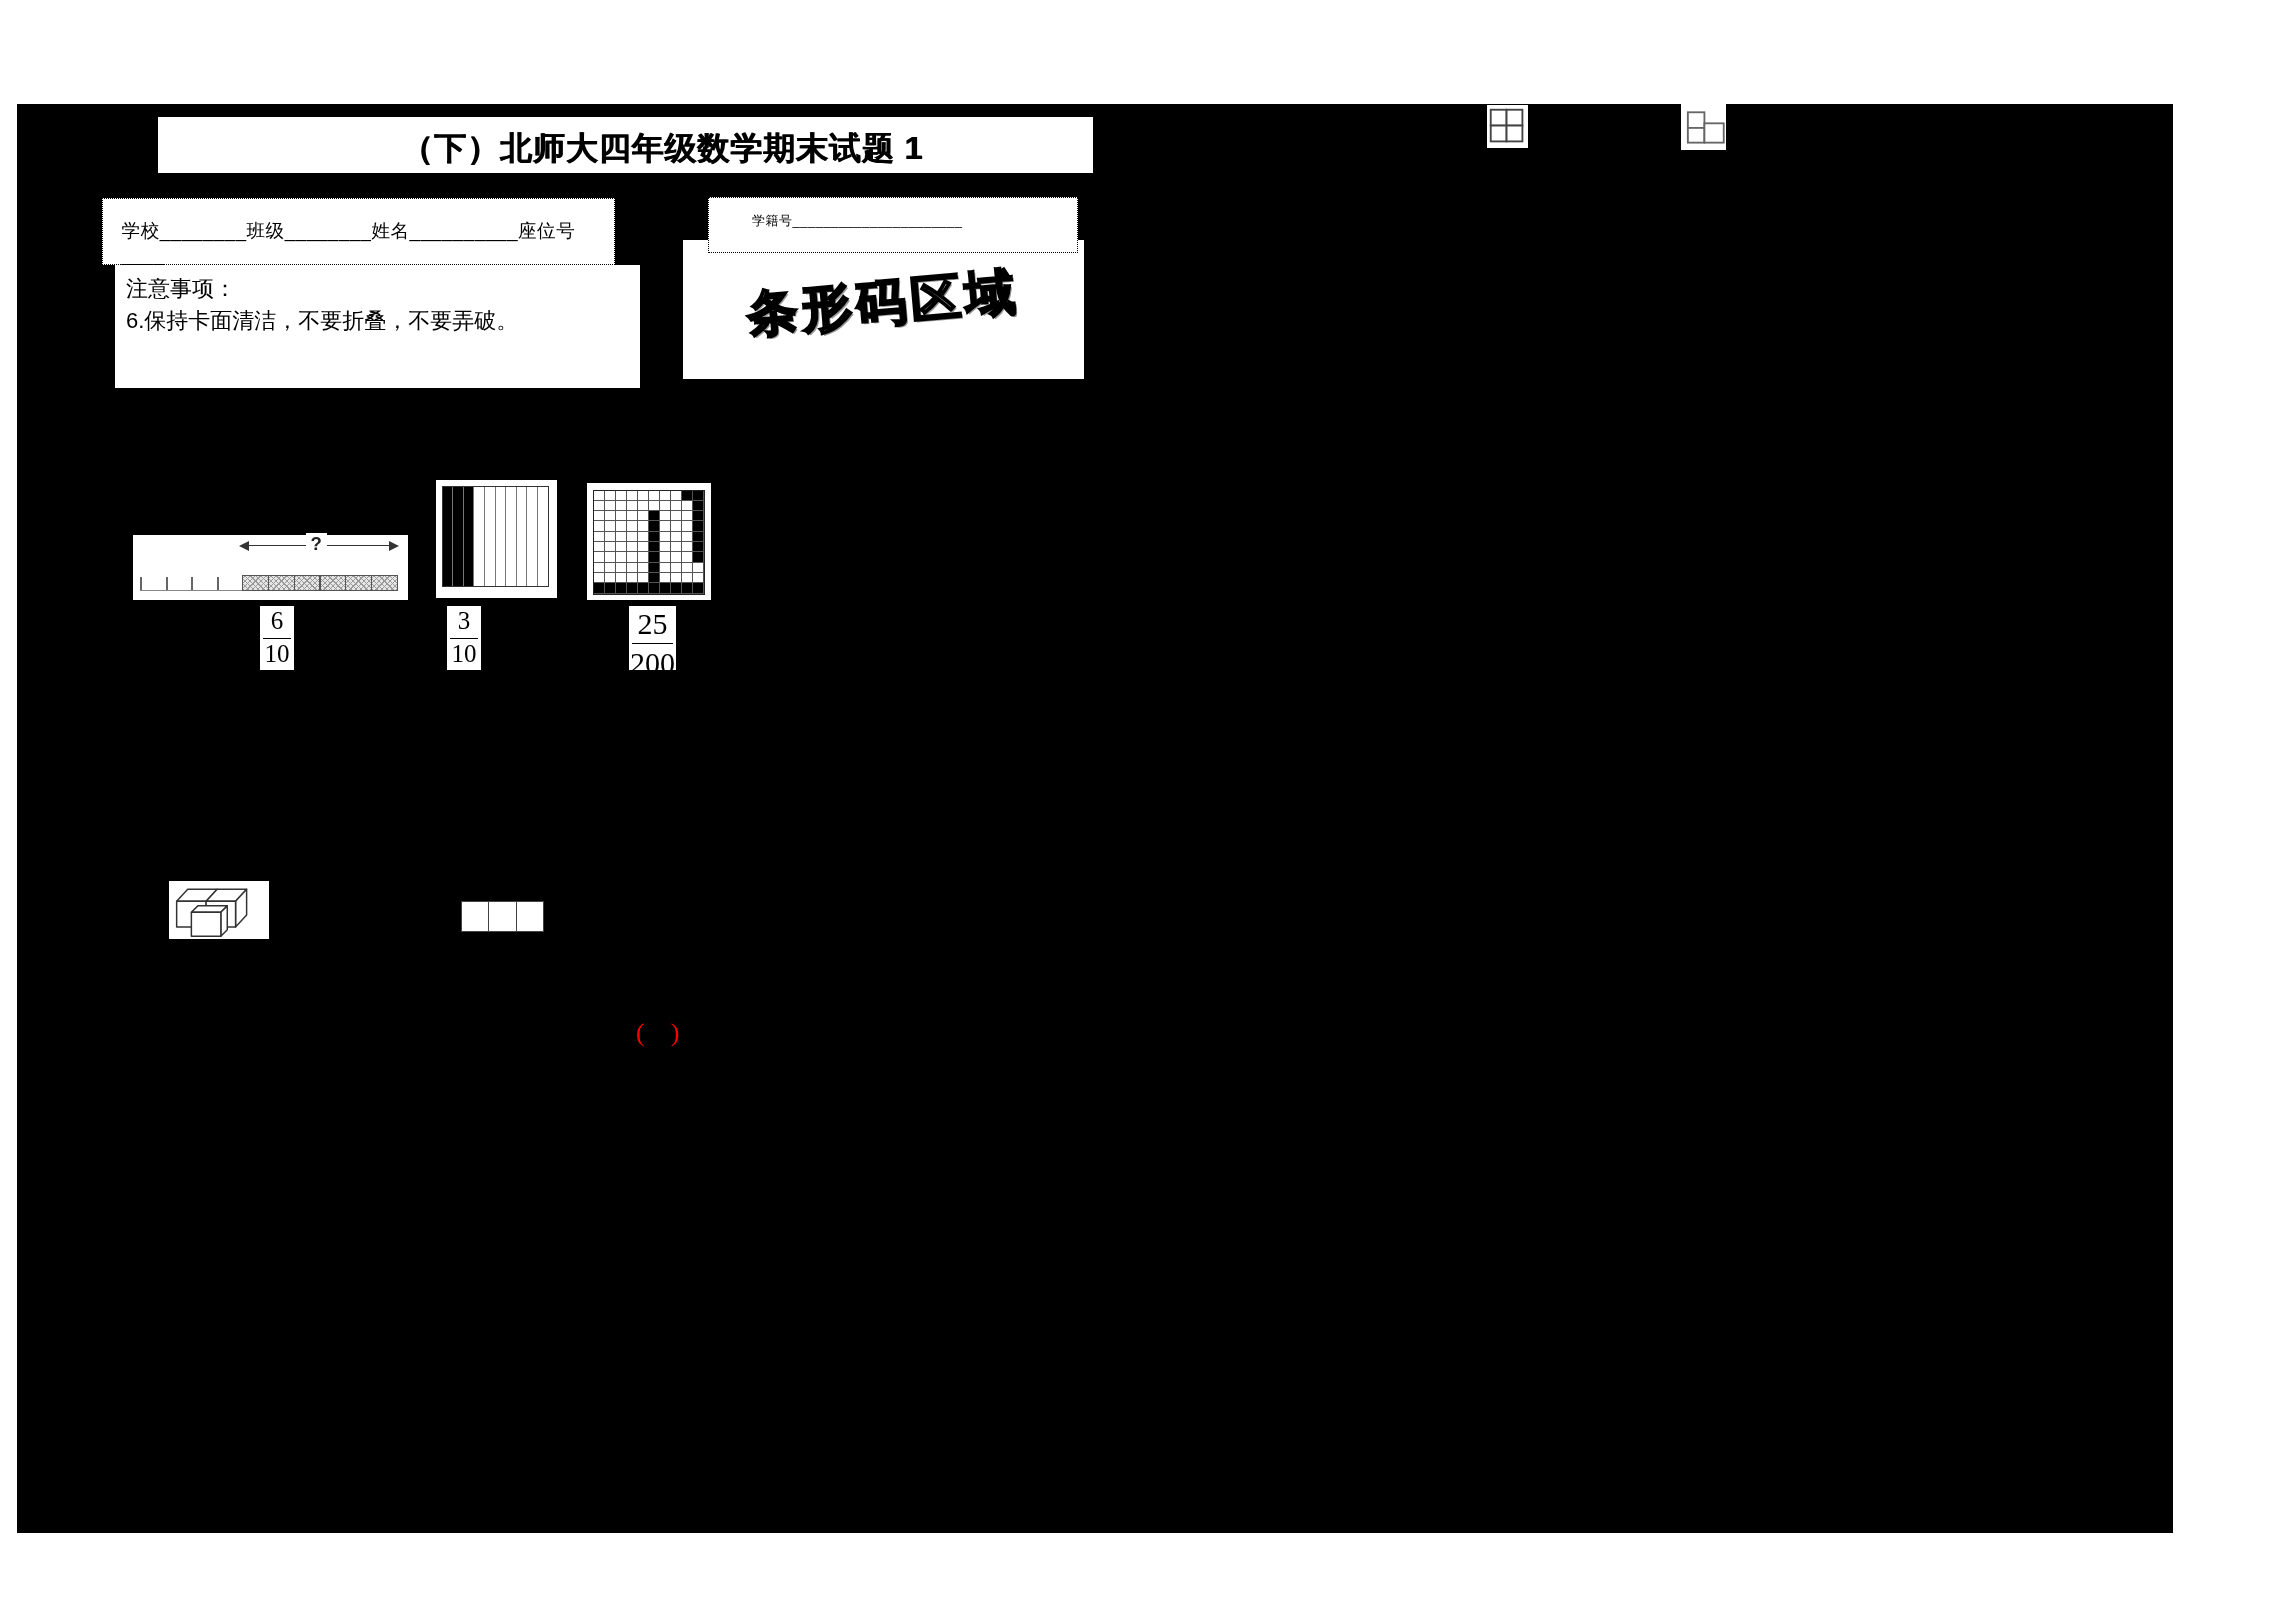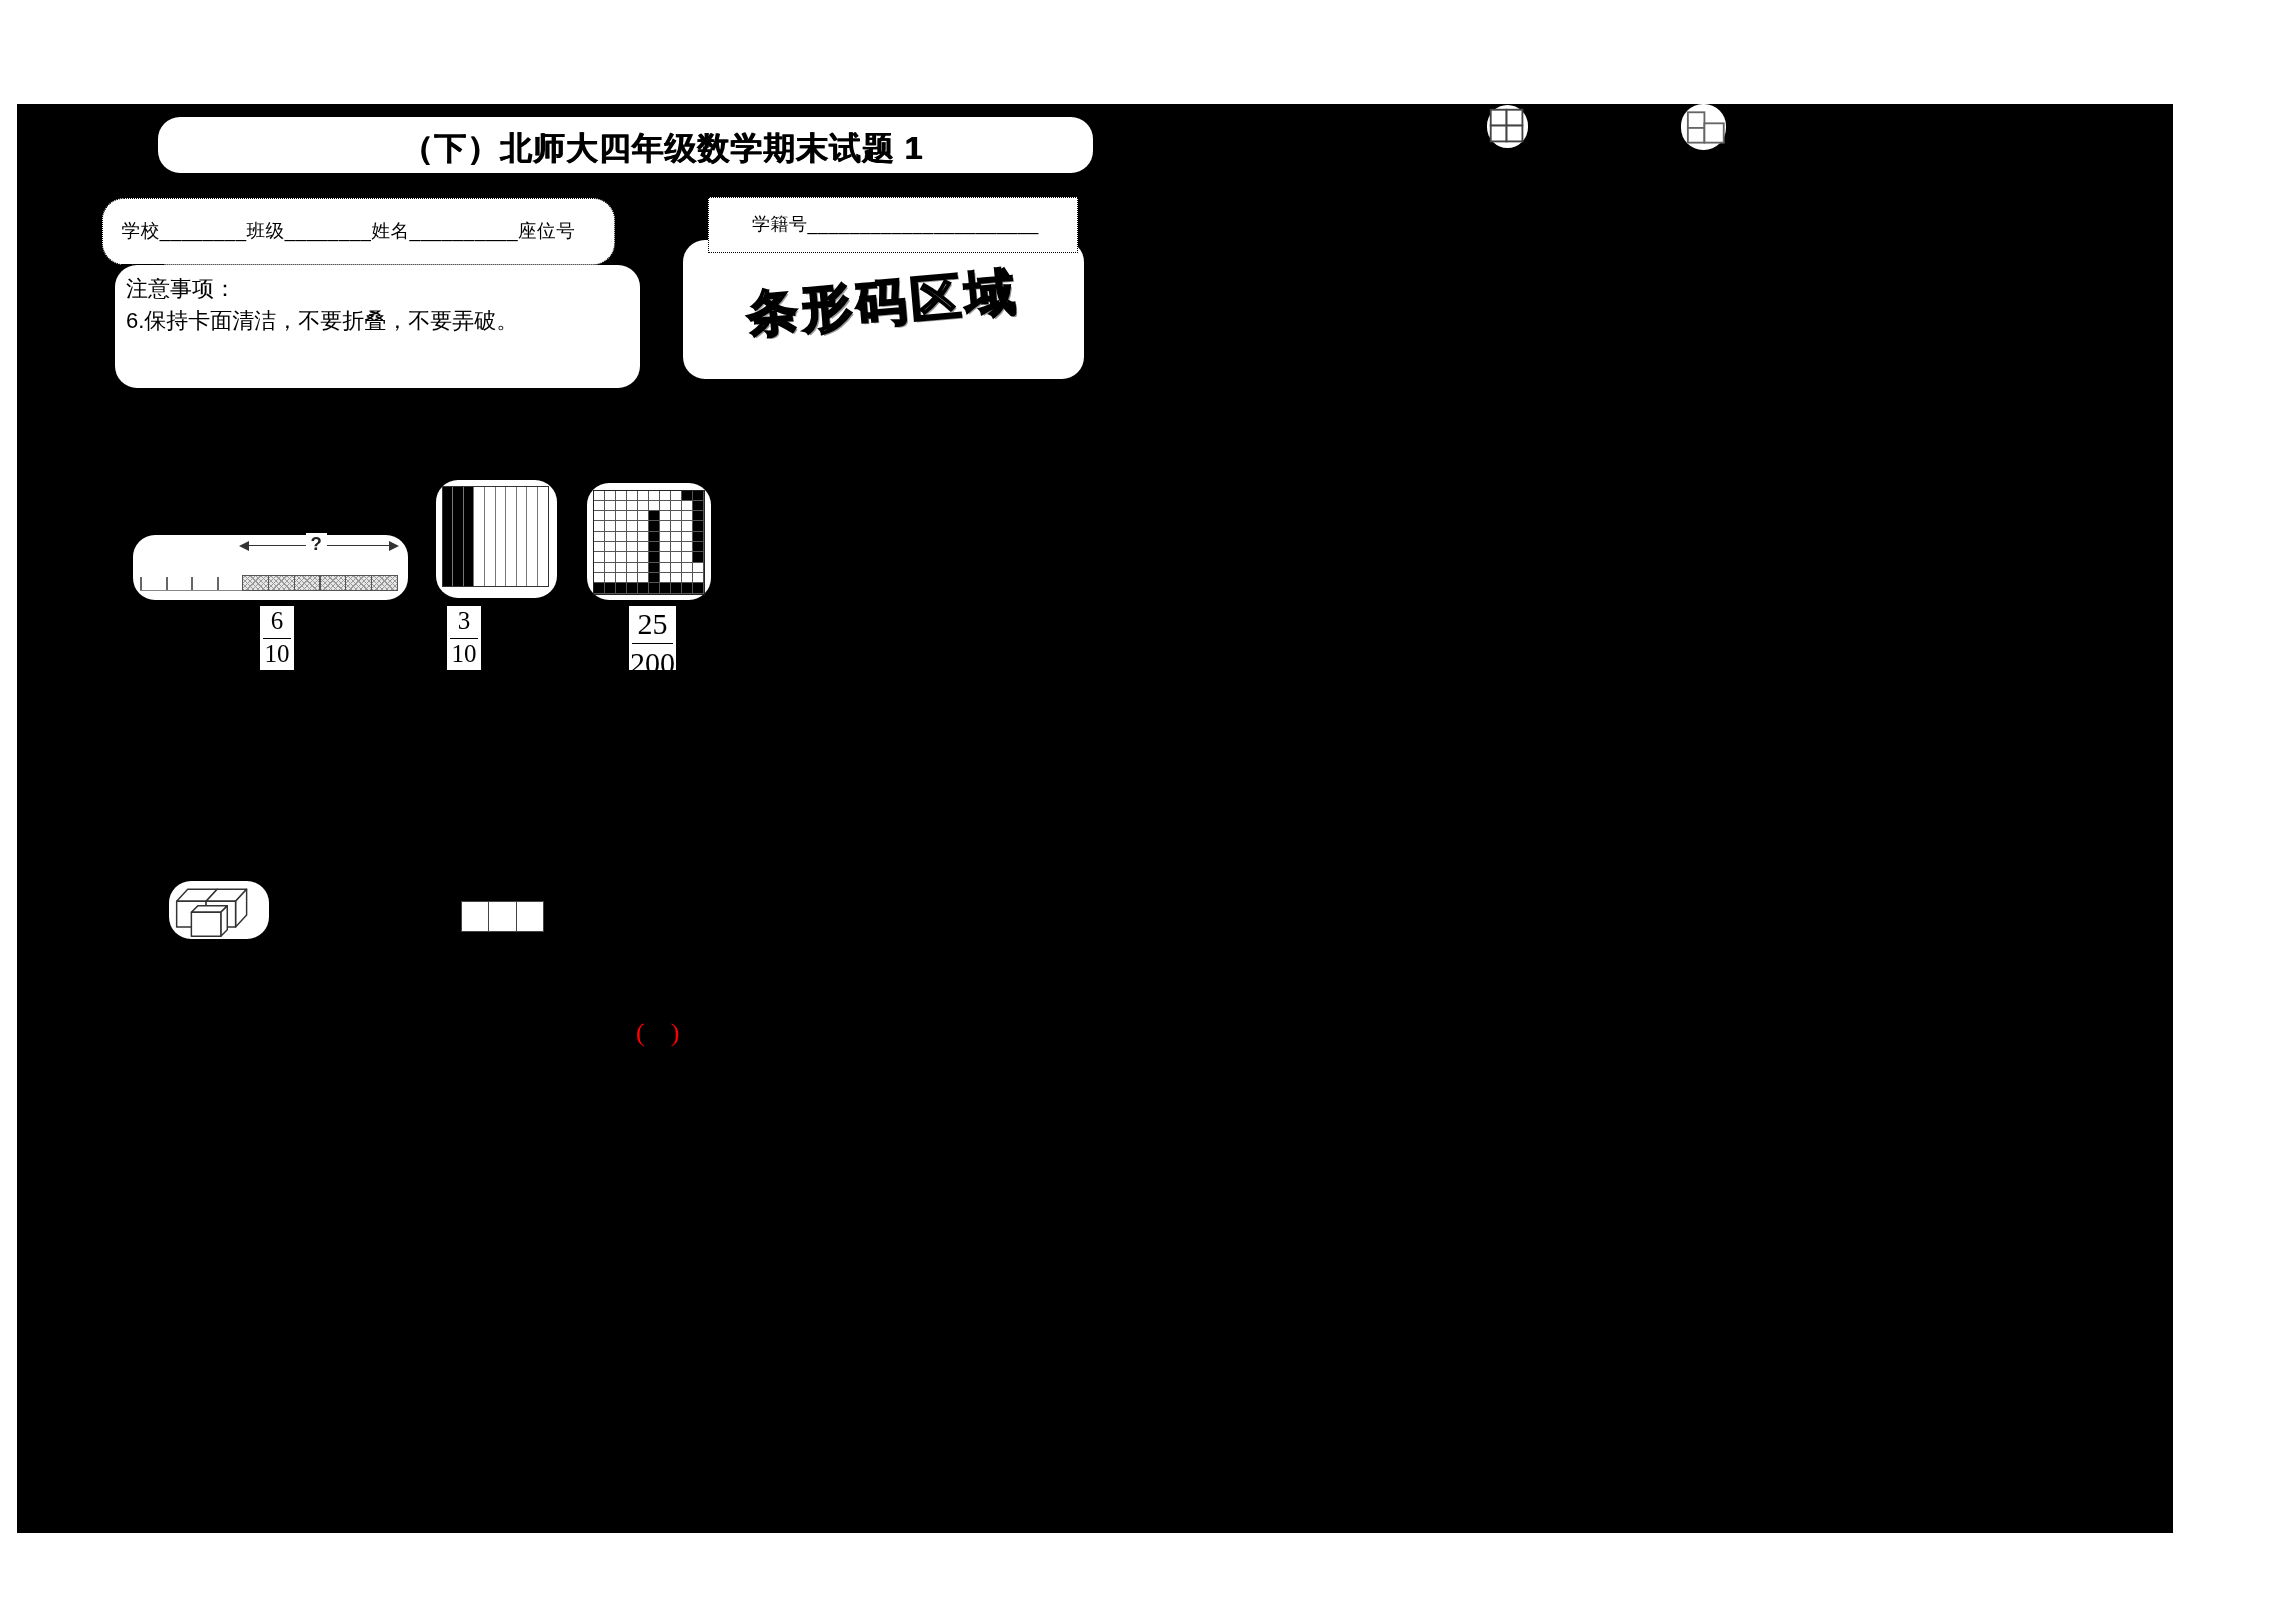--- a/index.html
+++ b/index.html
@@ -6,21 +6,21 @@
   body{
     width:2296px;height:1621px;position:relative;overflow:hidden;
     background:#ffffff;
     font-family:"Liberation Sans",sans-serif;
     color:#000;
   }
   .abs{position:absolute;}
   #black-canvas{
     left:16.7px;top:104px;width:2156px;height:1429px;background:#000;
   }
-  .whitebox{position:absolute;background:#fff;border-radius:22px;}
+  .whitebox{position:absolute;background:#fff;}
 
   
   #title-box{left:158px;top:117px;width:935px;height:56px;}
   #title-text{
     padding:10.2px 0 0 243px;font-size:32px;font-weight:bold;letter-spacing:0.9px;
     text-shadow:0.9px 0 0 #000;
   }
 
   
   #school-box{left:102px;top:198px;width:511px;height:65px;border:1.9px dotted #000;}
@@ -32,21 +32,21 @@
   
   #barcode-box{left:683px;top:240px;width:401px;height:139px;}
   #barcode-text{
     margin-top:30px;text-align:center;
     font-size:50px;font-weight:bold;letter-spacing:4.6px;
     color:#fff;-webkit-text-stroke:2.3px #000;
     text-shadow:1.9px 1.9px 0 #999;
     transform:rotate(-5deg);
   }
   #sid-box{left:708px;top:197px;width:368px;height:54px;border:1.9px dotted #000;background:#fff;}
-  #sid-line{padding:14px 0 0 43px;font-size:18px;letter-spacing:0.5px;}
+  #sid-line{padding:14px 0 0 43px;font-size:13px;letter-spacing:0.5px;}
 
   
   #tape-box{left:133px;top:535px;width:275px;height:65px;}
   #tape-arrow-line{position:absolute;left:115px;top:10.2px;width:142px;border-top:1.9px solid #333;}
   .arrowhead{position:absolute;top:5.6px;width:0;height:0;border-top:5.6px solid transparent;border-bottom:5.6px solid transparent;}
   #arrowhead-left{left:106px;border-right:10.2px solid #333;}
   #arrowhead-right{left:256px;border-left:10.2px solid #333;}
   #tape-q{position:absolute;left:173px;top:-1.9px;background:#fff;padding:0 4.6px;font-size:18.6px;font-weight:bold;color:#222;}
   #tape-open{position:absolute;left:7.4px;top:41px;width:104px;height:14px;border-bottom:1.9px solid #888;}
   .tick{position:absolute;bottom:0;width:1.9px;height:13px;background:#666;}

